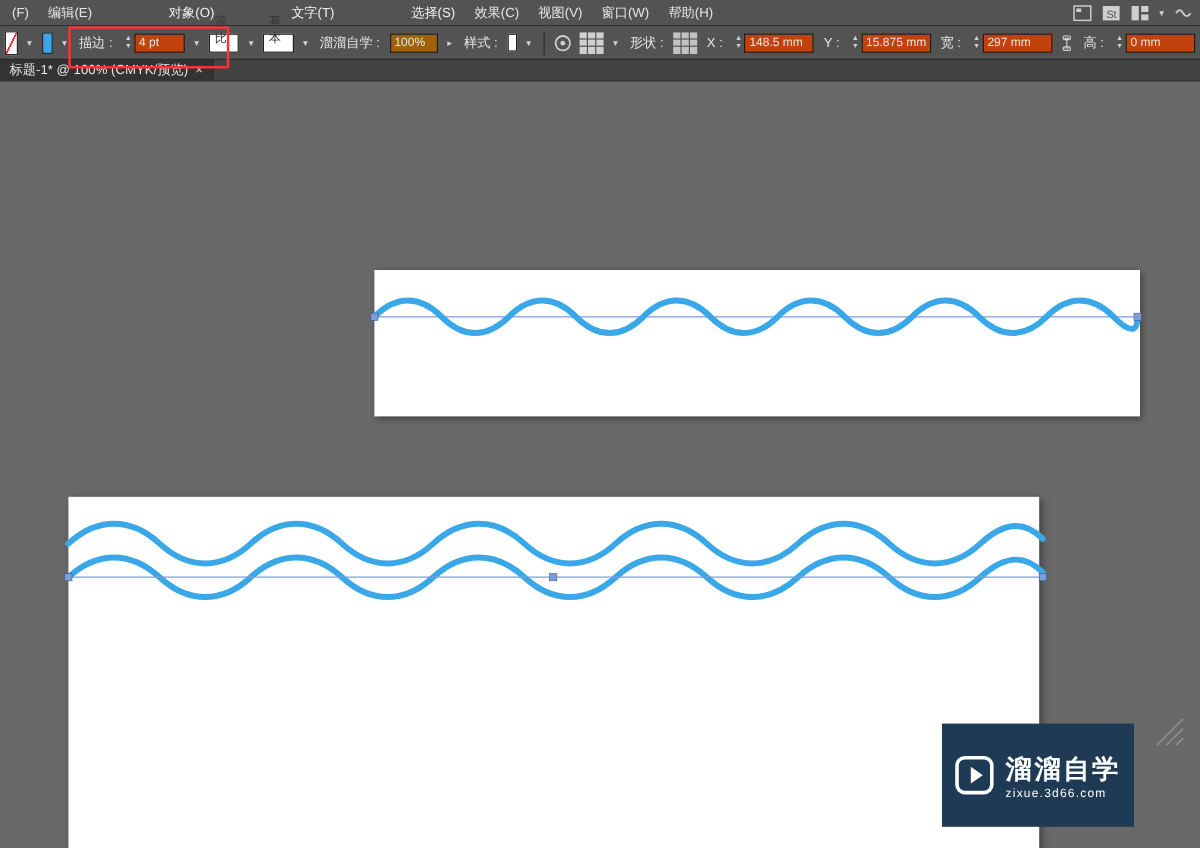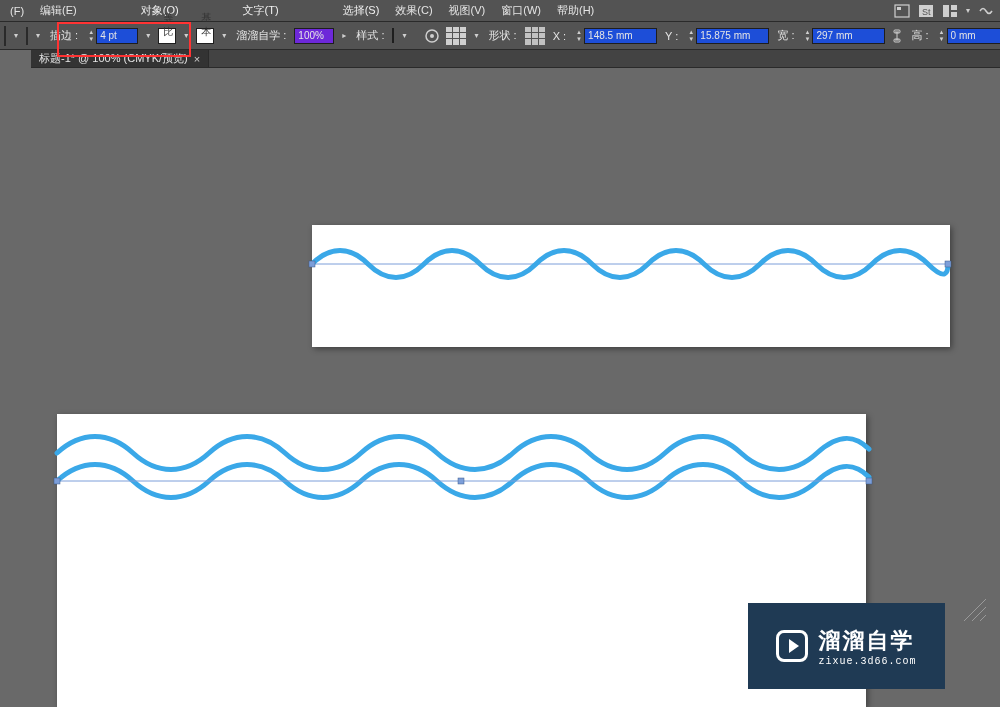--- a/index.html
+++ b/index.html
@@ -62,25 +62,25 @@
       display: flex; align-items: center;
       height: 18px; background: #535353;
     }
     .spin .arrows {
       width: 10px; height: 18px;
       display: flex; flex-direction: column; justify-content: center;
     }
     .spin .arrows .a { font-size: 6px; line-height: 7px; color: #cfcfcf; text-align: center; }
     .spin input {
       width: 42px; height: 16px;
-      background: #1d4ed8; color: #e5e5e5;
+      background: #c2410c; color: #e5e5e5;
       border: 1px solid #1e1e1e;
       font-size: 10px; padding: 0 3px;
     }
-    .spin.wide input { width: 73px; }
+    .spin.wide input { width: 58px; }
     
     .stroke-style, .stroke-profile {
       width: 60px; height: 16px;
       background: #ffffff;
       border: 1px solid #1e1e1e;
       display: flex; align-items: flex-end; justify-content: space-between;
       padding: 4px 2px;
     }
     .stroke-style .line { flex: 1; height: 2px; background: #000; }
     .stroke-profile .shape {
@@ -121,21 +121,20 @@
       z-index: 50;
     }
 
     
     .tabbar {
       display: flex;
       align-items: stretch;
       height: 18px;
       background: #434343;
       border-bottom: 1px solid #2a2a2a;
-      margin-left: 31px;
     }
     .tab {
       display: flex;
       align-items: center;
       padding: 0 8px;
       background: #333333;
       color: #e5e5e5;
       font-size: 11px;
       gap: 6px;
       border-right: 1px solid #2a2a2a;
@@ -176,27 +175,26 @@
     .resize-corner {
       position: absolute;
       right: 12px; top: 529px;
       width: 26px; height: 26px;
     }
 
     
     .watermark {
       position: absolute;
       right: 55px; bottom: 18px;
-      width: 197px; height: 86px;
+      width: 160px; height: 86px;
       background: #1f3a54;
       color: #ffffff;
       display: flex; align-items: center; justify-content: center;
       gap: 10px;
       z-index: 100;
-      font-family: Liberation Mono, monospace;
     }
     .watermark .play {
       width: 32px; height: 32px;
       border: 3px solid #fff; border-radius: 8px;
       display: flex; align-items: center; justify-content: center;
     }
     .watermark .play::after {
       content: '';
       width: 0; height: 0;
       border-left: 10px solid #fff;
@@ -271,21 +269,21 @@
   </div>
   <span class="chev">▾</span>
 
   <div class="stroke-profile">
     <div class="shape"></div>
       <span class="mini-label">基本</span>
   </div>
   <span class="chev">▾</span>
 
   <span class="label">溜溜自学 :</span>
-  <input style="width: 40px; height: 16px; background: #6d28d9; color: rgb(229, 229, 229); border: 1px solid rgb(30, 30, 30); font-size: 10px; padding: 0px 3px;" value="100%">
+  <input style="width: 40px; height: 16px; background: #a16207; color: rgb(229, 229, 229); border: 1px solid rgb(30, 30, 30); font-size: 10px; padding: 0px 3px;" value="100%">
   <span class="chev">▸</span>
 
   <span class="label">样式 :</span>
   <div class="style-swatch"></div>
   <span class="chev">▾</span>
 
   <div class="divider"></div>
 
   <div class="icon-btn">
     <svg width="16" height="16" viewBox="0 0 16 16">

